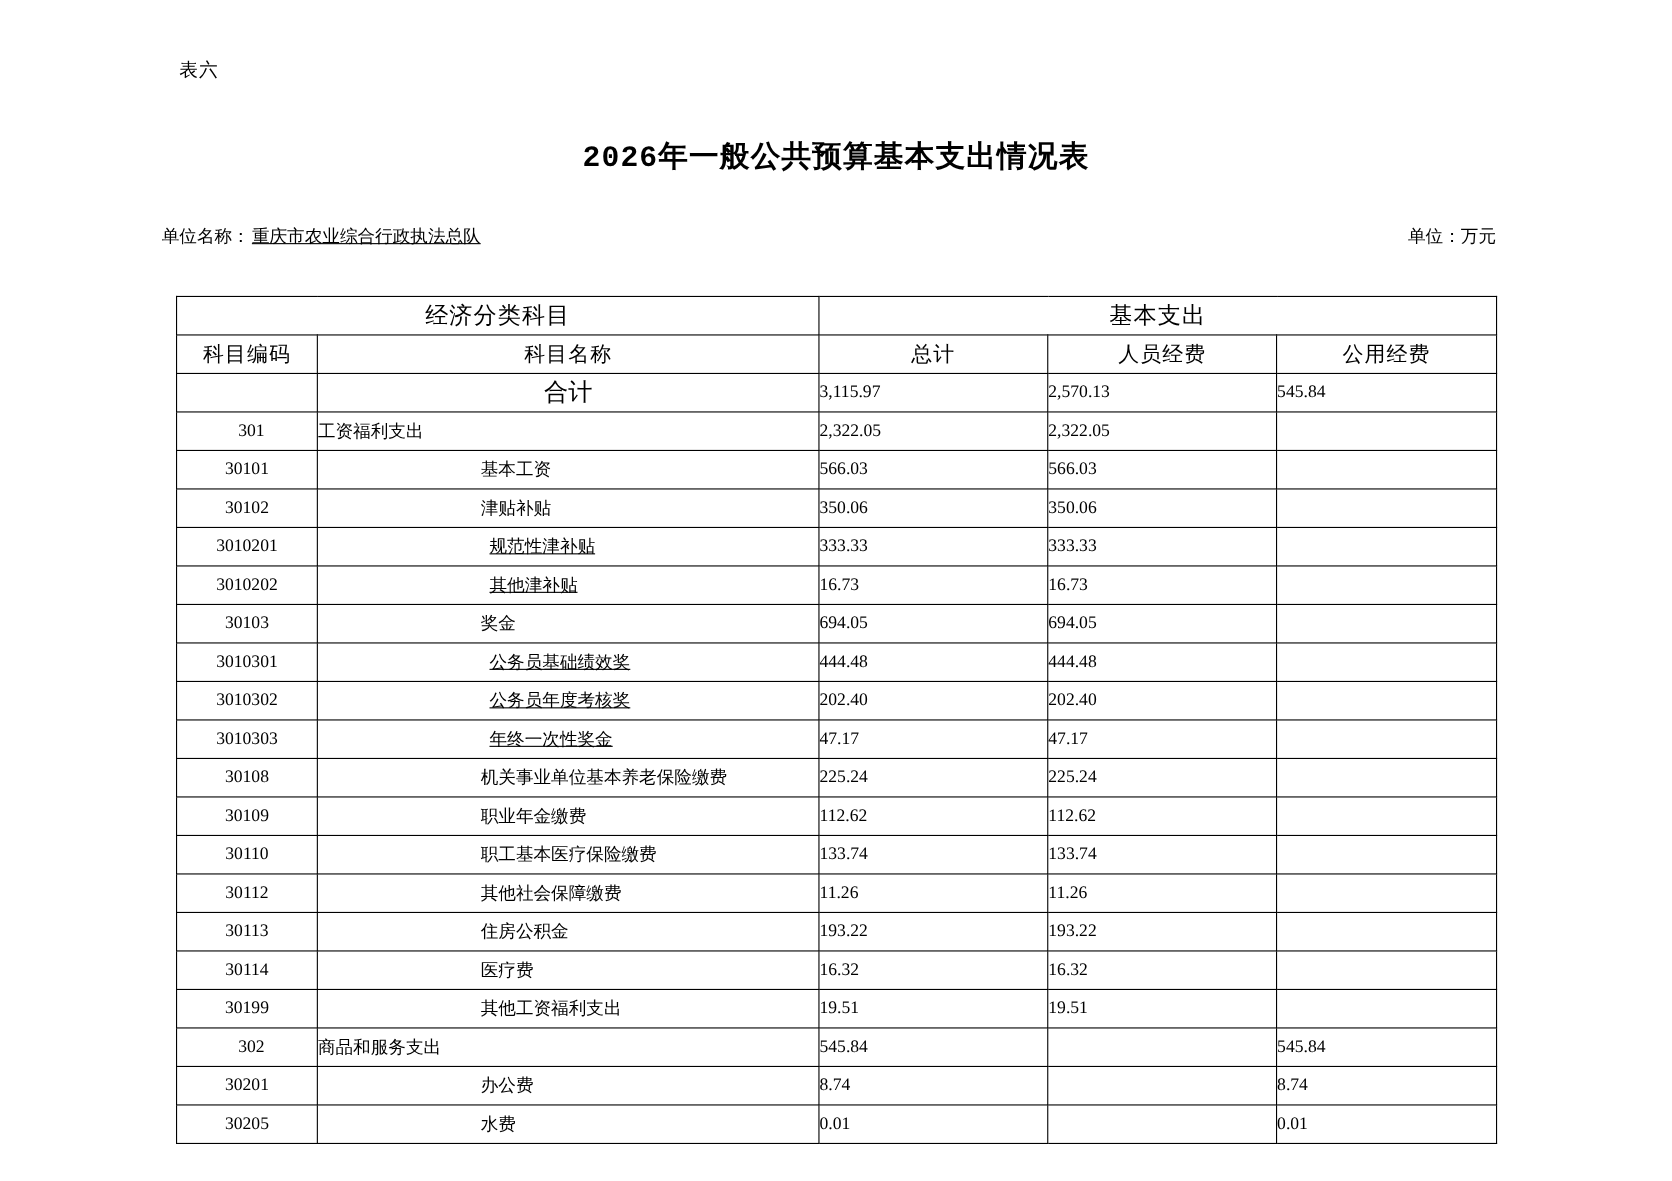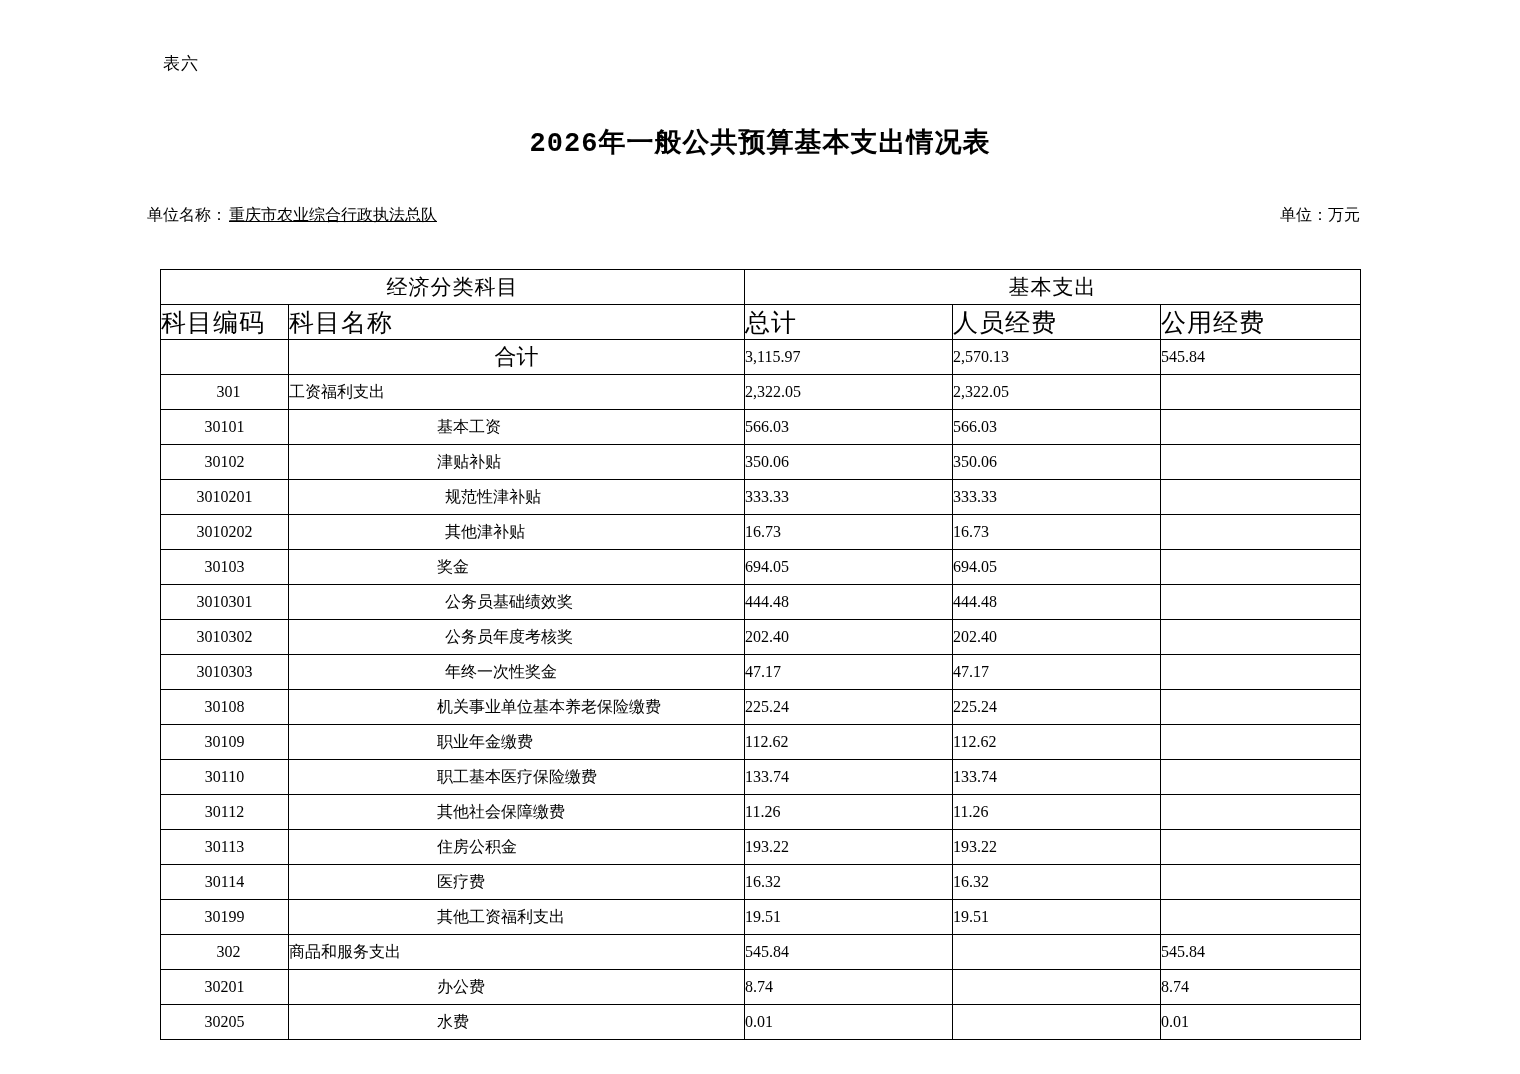--- a/index.html
+++ b/index.html
@@ -87,37 +87,37 @@
   .col-public { width: 200px; }
 
   .hdr-group {
     text-align: center;
     font-size: 21px;
     font-weight: bold;
     height: 60px;
     letter-spacing: 1px;
   }
   .hdr-sub {
-    text-align: left;
-    font-size: 25px;
+    text-align: center;
+    font-size: 19px;
     font-weight: bold;
     height: 50px;
     letter-spacing: 1px;
   }
   .cell-code {
     text-align: center;
     font-size: 16px;
   }
   .cell-code.lv1 { text-align: center; padding-left: 8px; }
   .cell-name {
     font-size: 16px;
     padding-left: 140px;
   }
   .cell-name.indent1 { padding-left: 148px; }
-  .cell-name.indent2 { padding-left: 156px; }
+  .cell-name.indent2 { padding-left: 156px; text-decoration: underline; }
   .cell-num {
     padding-right: 12px;
     font-size: 16px;
   }
   .row-total td {
     font-weight: bold;
     height: 36px;
   }
   .row-total .cell-name {
     text-align: center;

